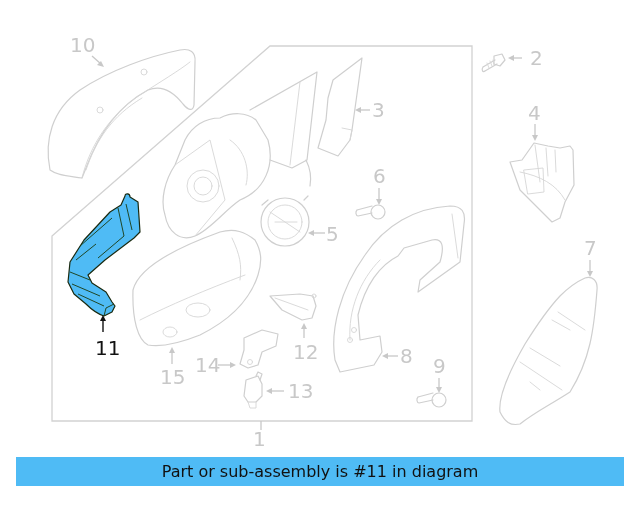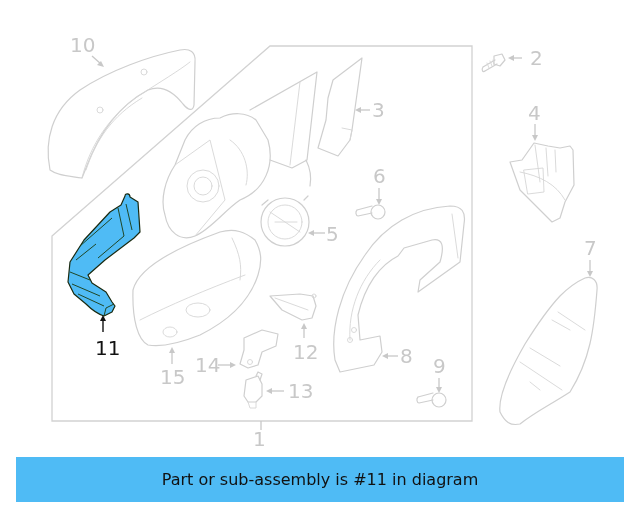--- a/index.html
+++ b/index.html
@@ -9,21 +9,21 @@
   .ln-thin { fill: none; stroke: #d6d6d6; stroke-width: 0.9; stroke-linecap: round; }
   .fr { fill: none; stroke: #d2d2d2; stroke-width: 1.3; }
   .callout { font-family: "DejaVu Sans", sans-serif; font-size: 20px; fill: #c8c8c8; }
   .callout-hl { font-family: "DejaVu Sans", sans-serif; font-size: 20px; fill: #111111; }
   .arrow { stroke: #c8c8c8; stroke-width: 1.3; fill: none; }
   .arrowhead { fill: #c8c8c8; }
   .arrow-hl { stroke: #111111; stroke-width: 1.4; fill: none; }
   .arrowhead-hl { fill: #111111; }
   .hl-fill { fill: #4fbbf5; stroke: #1a2a10; stroke-width: 1.2; stroke-linejoin: round; }
   .hl-line { fill: none; stroke: #1a3a10; stroke-width: 0.9; }
-  #banner { position: absolute; left: 16px; top: 457px; width: 608px; height: 45px; background: #4fbbf5;
+  #banner { position: absolute; left: 16px; top: 457px; width: 608px; height: 29px; background: #4fbbf5;
             display: flex; flex-direction: column; align-items: center; justify-content: center; }
   #banner span { display: block; color: #111111; font-size: 16px; line-height: 19px; font-family: "DejaVu Sans", sans-serif; }
 </style>
 </head>
 <body>
 
 <svg id="diagram" viewBox="0 0 640 512" xmlns="http://www.w3.org/2000/svg">
 
   <path class="fr" d="M52,236 L270,46 L472,46 L472,421 L52,421 Z"></path>
   <line class="arrow" x1="261" y1="421" x2="261" y2="430"></line>

